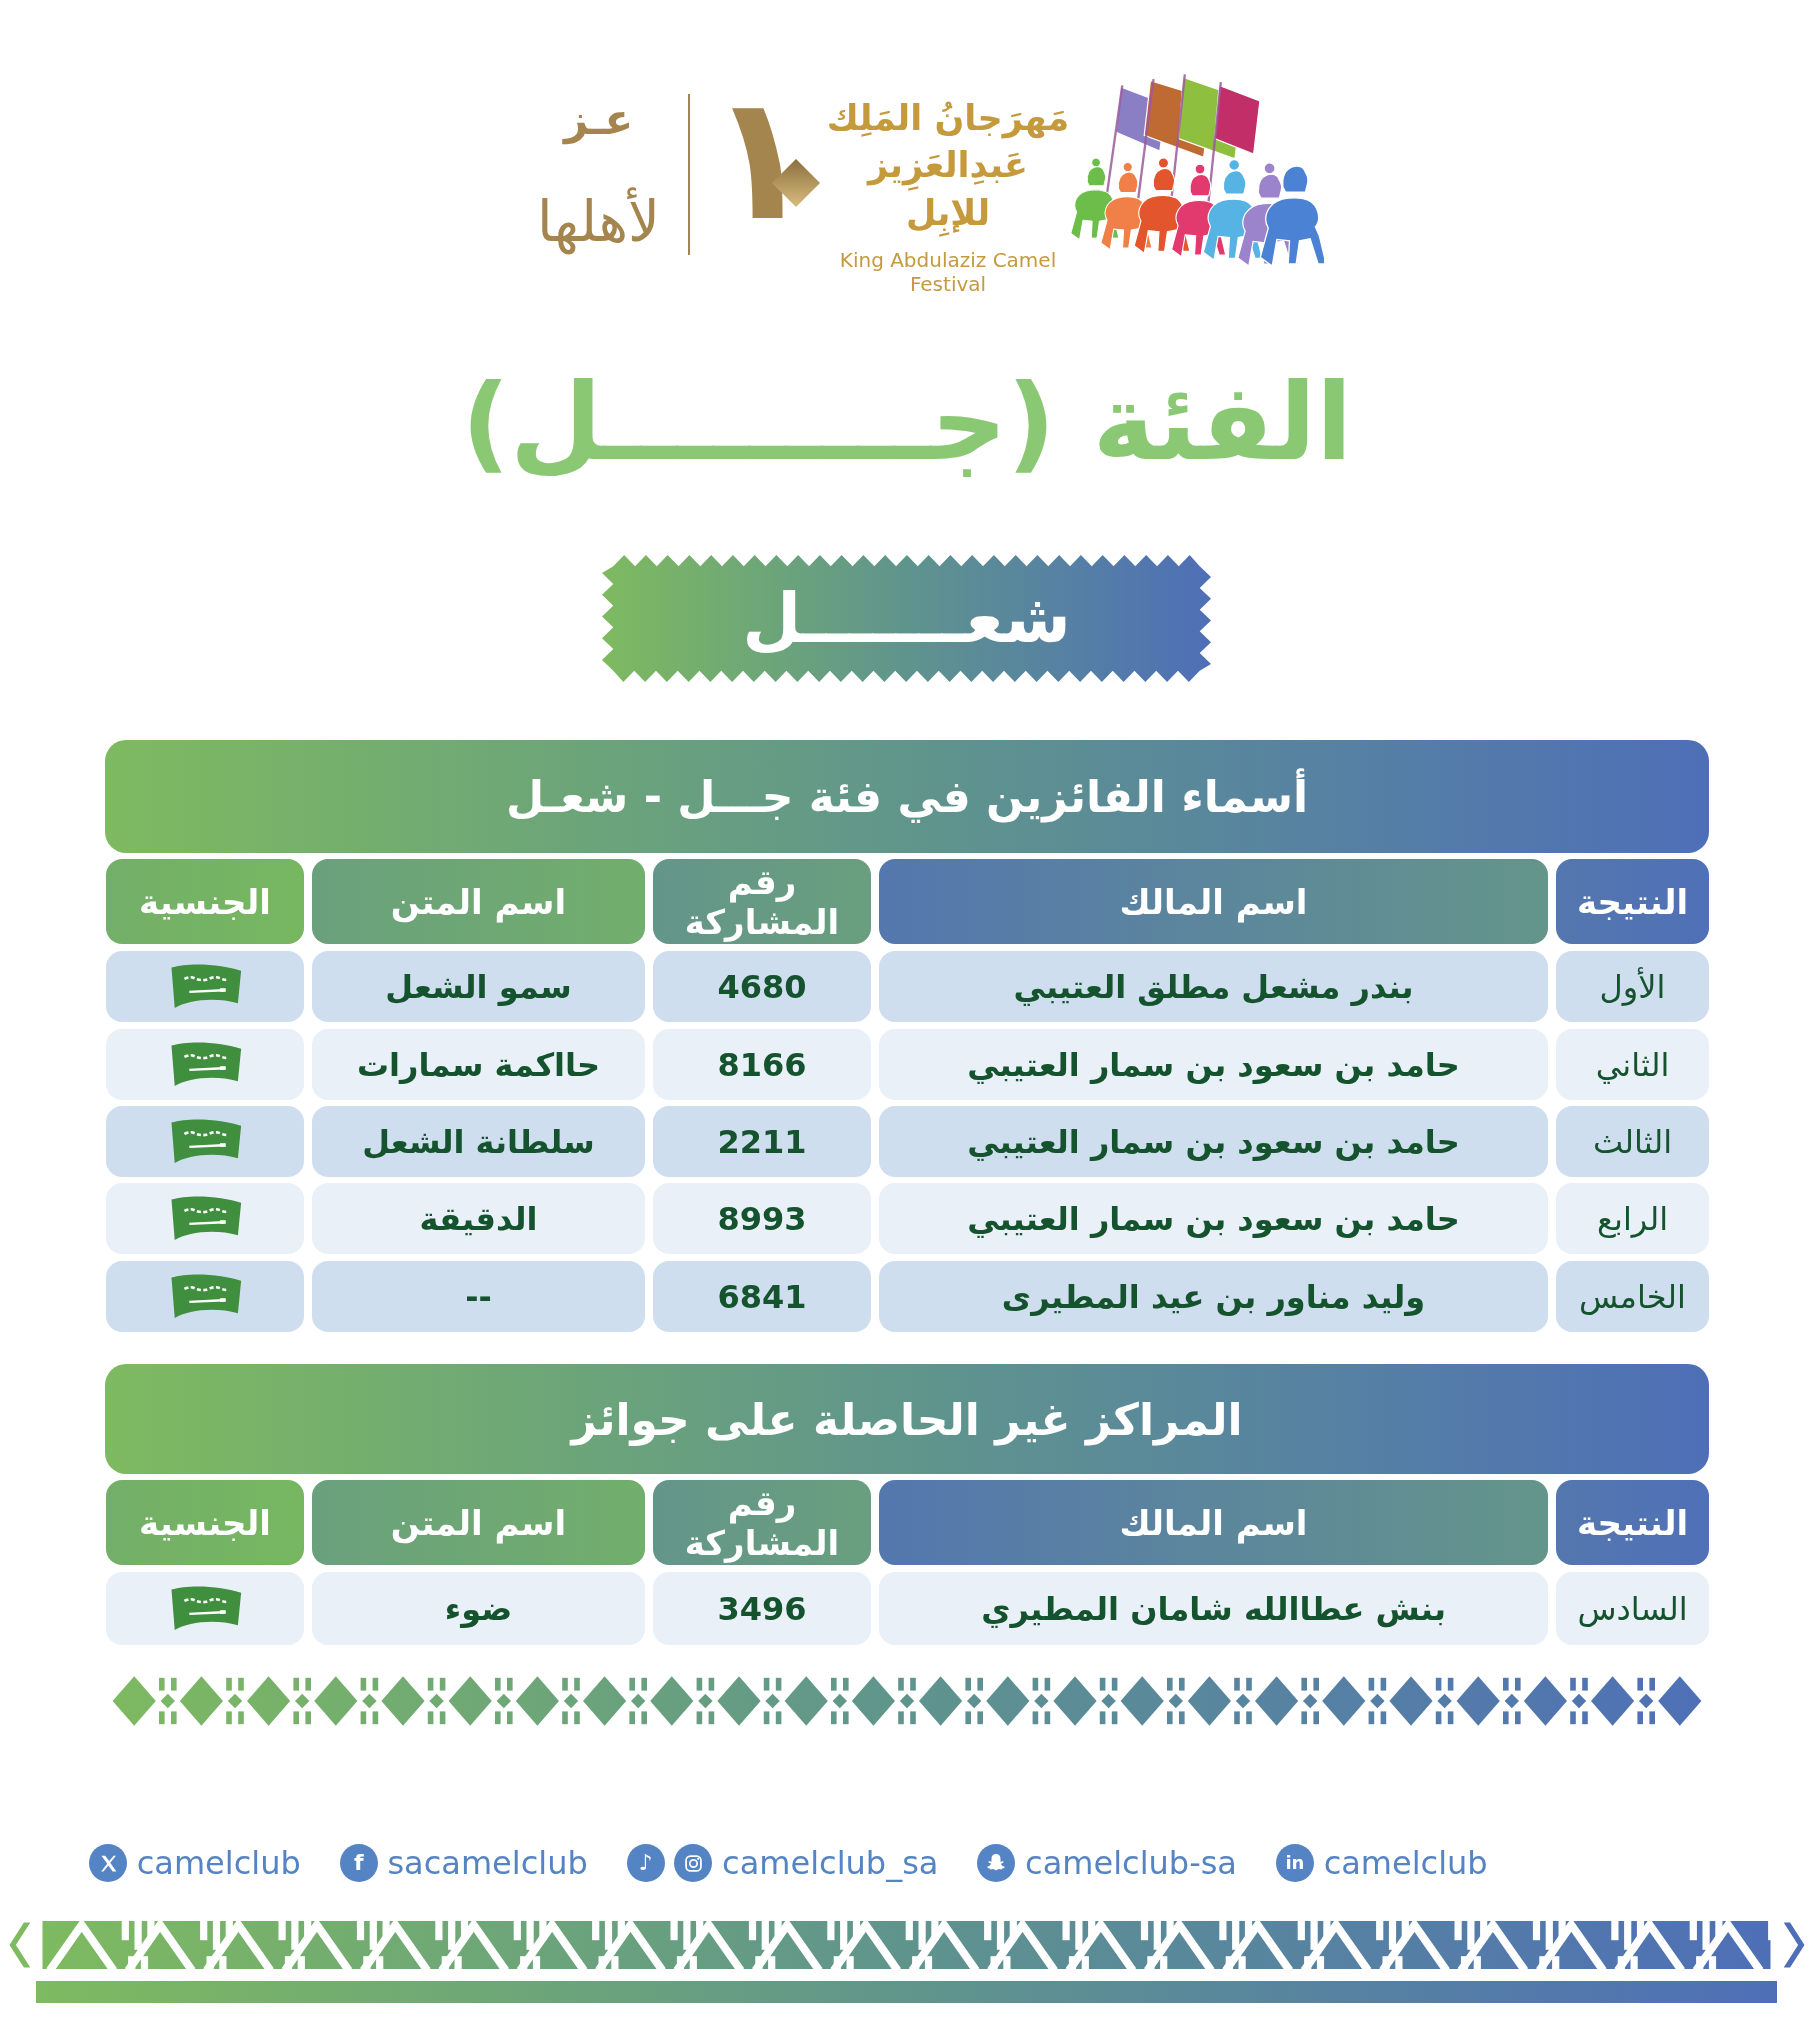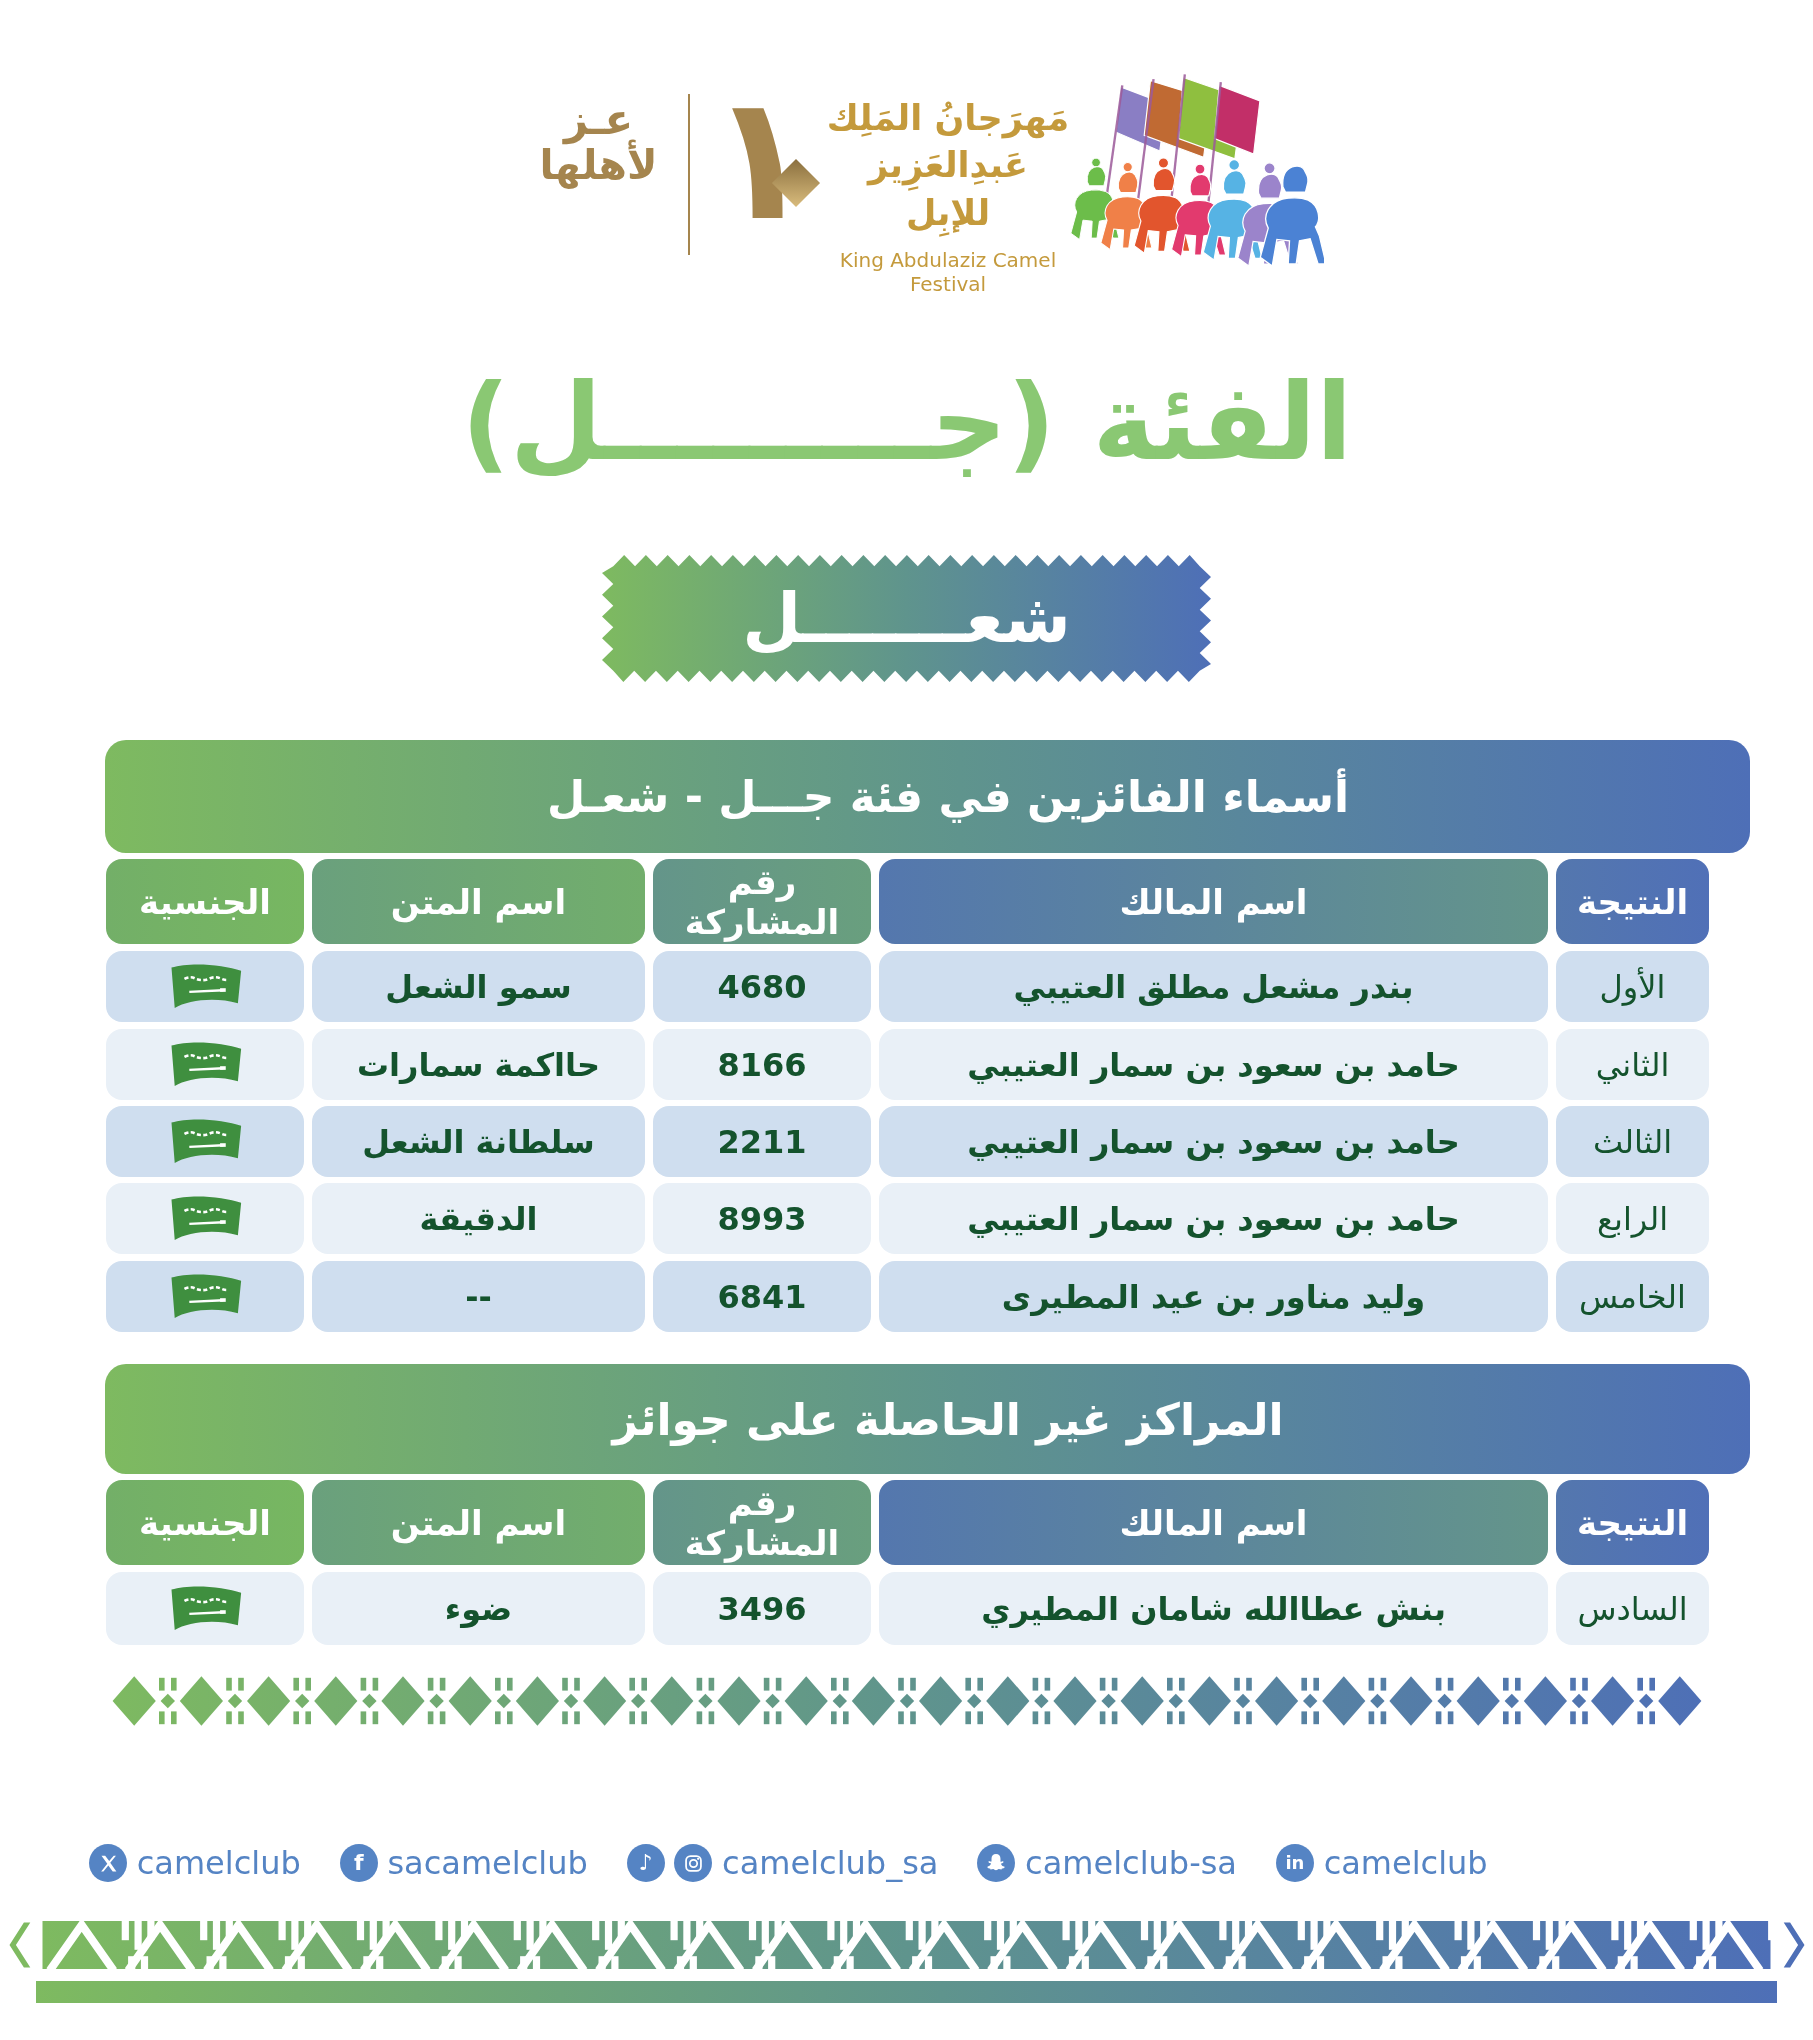--- a/index.html
+++ b/index.html
@@ -3,21 +3,21 @@
 <meta charset="utf-8">
 <style>
   html,body{margin:0;padding:0;background:#fff;}
   body{font-family:"DejaVu Sans","Liberation Sans",sans-serif;}
   .page{position:relative;width:1814px;height:2040px;background:#fff;overflow:hidden;}
 
   
   .brand-row{position:absolute;left:524px;top:71px;width:798px;height:206px;}
   .izz{position:absolute;left:0;top:27px;width:149px;text-align:center;color:var(--gold,#a5854e);}
   .izz .l1{font-size:42px;font-weight:bold;line-height:1.05;}
-  .izz .l2{font-size:41px;font-weight:bold;line-height:1.15;}
+  .izz .l2{font-size:56px;font-weight:normal;line-height:1.15;margin-top:48px;}
   .gold-divider{position:absolute;left:164px;top:22.6px;width:2.4px;height:161px;background:var(--gold,#a5854e);}
   .ten{position:absolute;left:184px;top:-8px;width:105px;height:210px;}
   .ten .one{position:absolute;left:0;top:0;font-size:173px;line-height:1.1;color:var(--gold,#a5854e);font-weight:bold;}
   .ten .diamond{position:absolute;left:71px;top:103px;width:34px;height:34px;transform:rotate(45deg);background:linear-gradient(135deg,#8a6f3e,#d9bc7d);}
   .wordmark{position:absolute;left:297px;top:24px;width:254px;text-align:center;color:var(--wordmark-gold,#c49a3c);direction:rtl;}
   .wordmark .ar1{font-size:35px;font-weight:bold;line-height:1.35;}
   .wordmark .ar2{font-size:35px;font-weight:bold;line-height:1.35;}
   .wordmark .en{font-size:20px;margin-top:11.3px;direction:ltr;}
   .camels{position:absolute;left:542px;top:-11.3px;width:258px;height:218px;}
 
@@ -25,21 +25,21 @@
   .category-title{position:absolute;left:0;top:361px;width:100%;text-align:center;
     font-size:106px;font-weight:bold;color:var(--title-green,#8ac873);direction:rtl;margin:0;}
   .badge{position:absolute;left:602px;top:555px;width:609px;height:127px;}
   .badge svg{position:absolute;left:0;top:0;width:100%;height:100%;}
   .badge .badge-label{position:absolute;left:0;top:0;width:100%;height:100%;display:flex;align-items:center;justify-content:center;
     color:#fff;font-size:68px;font-weight:bold;direction:rtl;}
 
   
   .banner{position:absolute;left:105px;width:1604px;border-radius:21px;display:flex;align-items:center;justify-content:center;
     background:linear-gradient(90deg,var(--grad-green,#7eba60) 0%,#5f948d 52%,var(--grad-blue,#4e6fb7) 100%);
-    color:#fff;font-size:44px;font-weight:bold;direction:rtl;padding-left:41px;}
+    color:#fff;font-size:44px;font-weight:bold;direction:rtl;}
   .banner1{top:740px;height:113px;}
   .banner2{top:1364px;height:110px;}
   .trow{position:absolute;left:105px;width:1604px;display:grid;
     grid-template-columns:153px 669px 218px 333px 198px;column-gap:8px;direction:rtl;}
   .trow > div{border-radius:16px;display:flex;align-items:center;justify-content:center;text-align:center;}
   .thead1{top:859px;height:85px;}
   .thead2{top:1480px;height:85px;}
   .thead > div{color:#fff;font-size:34px;font-weight:bold;}
   .th-result{background:linear-gradient(90deg,#5477ae,#5070b7);}
   .th-owner{background:linear-gradient(90deg,#5477ae,#64958a);}

